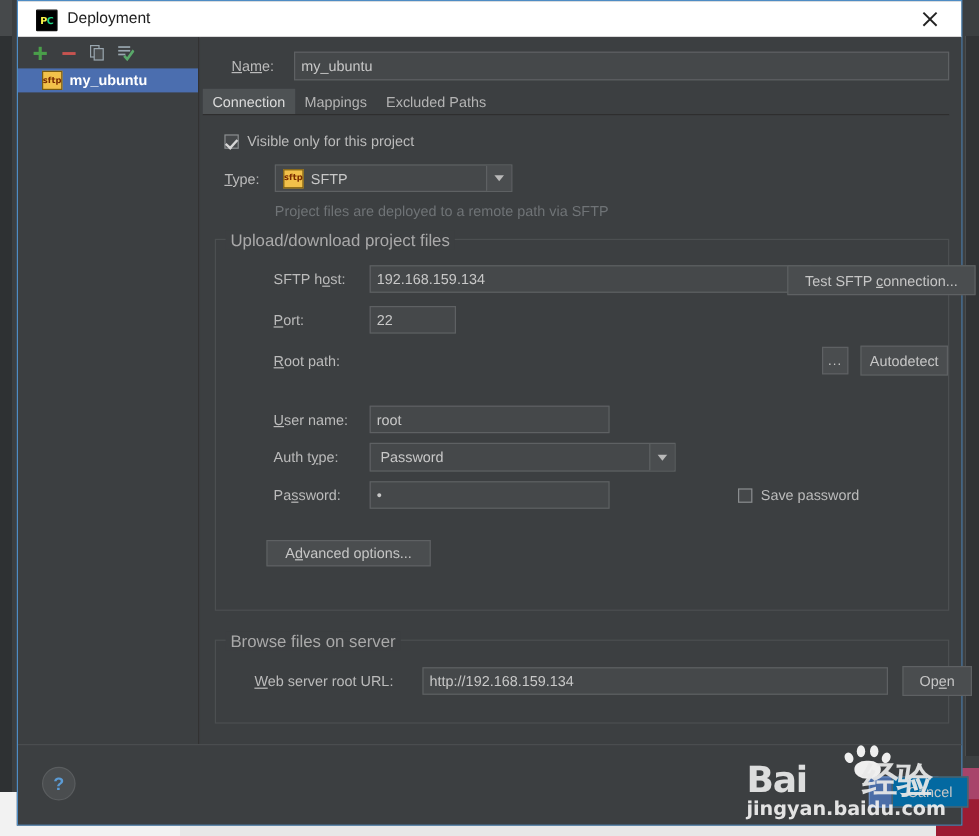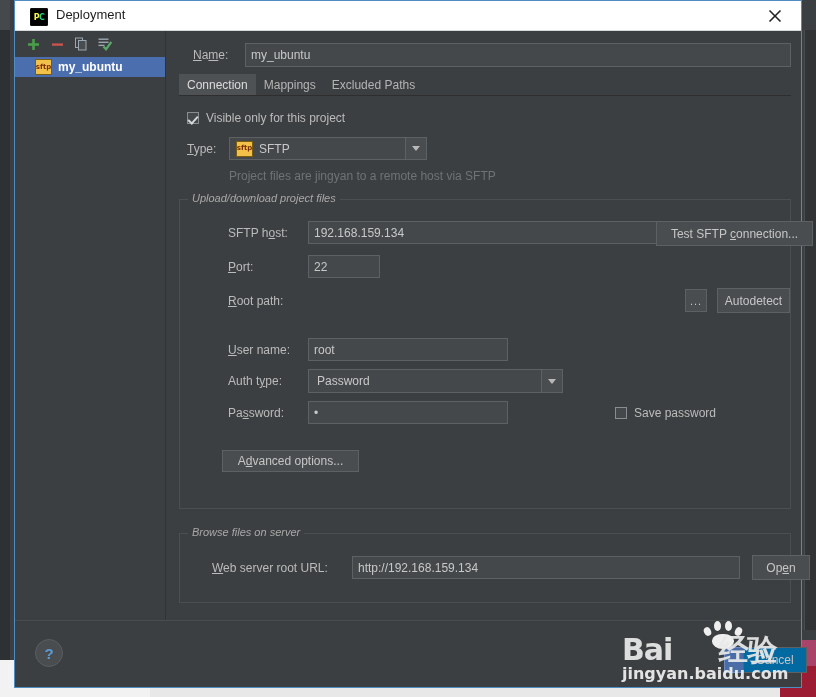--- a/index.html
+++ b/index.html
@@ -149,21 +149,21 @@
     box-sizing: border-box;
     font-size: 12px; color: #c8c8c8;
     padding: 0 5px;
     display: flex; align-items: center;
     cursor: text;
   }
   .name-row .field { position: absolute; left: 66px; right: 0; top: 0; height: 24px; }
 
   
   .tabs {
-    position: absolute; left: 12px; top: 42px; right: 10px; height: 22px;
+    position: absolute; left: 2px; top: 42px; right: 10px; height: 22px;
     display: flex; align-items: flex-end;
     border-bottom: 1px solid #2e2e2e;
   }
   .tab {
     height: 21px; padding: 0 8px;
     display: flex; align-items: center;
     font-size: 12px; color: #b4b4b4; cursor: pointer;
   }
   .tab.active { background: #4e5254; color: #dcdcdc; }
 
@@ -208,21 +208,21 @@
 
   
   .group {
     position: absolute;
     border: 1px solid #4c4f51;
     box-sizing: border-box;
   }
   .group > .group-title {
     position: absolute; left: 8px; top: -8px;
     background: #3c3f41; padding: 0 4px;
-    font-size: 11px; color: #a9a9a9; font-style: italic;
+    font-size: 14px; color: #a9a9a9;
   }
 
   .btn {
     background: #4a4d4f;
     border: 1px solid #5e6163;
     box-sizing: border-box;
     font-size: 12px; color: #c6c6c6;
     display: flex; align-items: center; justify-content: center;
     cursor: pointer;
   }
@@ -375,21 +375,21 @@
         </div>
 
         <span class="lbl" style="position:absolute; left:8px; top:47px;"><u>T</u>ype:</span>
         <div class="combo" style="position:absolute; left:50px; top:42px; width:198px; height:23px;">
           <span class="sftp-badge">sftp</span>
           <span>SFTP</span>
           <span class="arrow-btn">
               <i class="caret"></i>
             </span>
         </div>
-        <div class="hint" style="position:absolute; left:50px; top:74px;">Project files are jingyan to a remote host via SFTP</div>
+        <div class="hint" style="position:absolute; left:50px; top:74px;">Project files are deployed to a remote path via SFTP</div>
 
         <div class="group" style="left:0px; top:104px; right:0px; height:310px;">
           <span class="group-title">Upload/download project files</span>
 
           <span class="lbl" style="position:absolute; left:48px; top:26px;">SFTP h<u>o</u>st:</span>
           <div class="field" style="position:absolute; left:128px; top:21px; width:368px; height:23px;">192.168.159.134</div>
           <div class="btn" style="position:absolute; left:476px; top:21px; width:157px; height:25px;">
             <span>Test SFTP <u>c</u>onnection...</span>
           </div>
 

